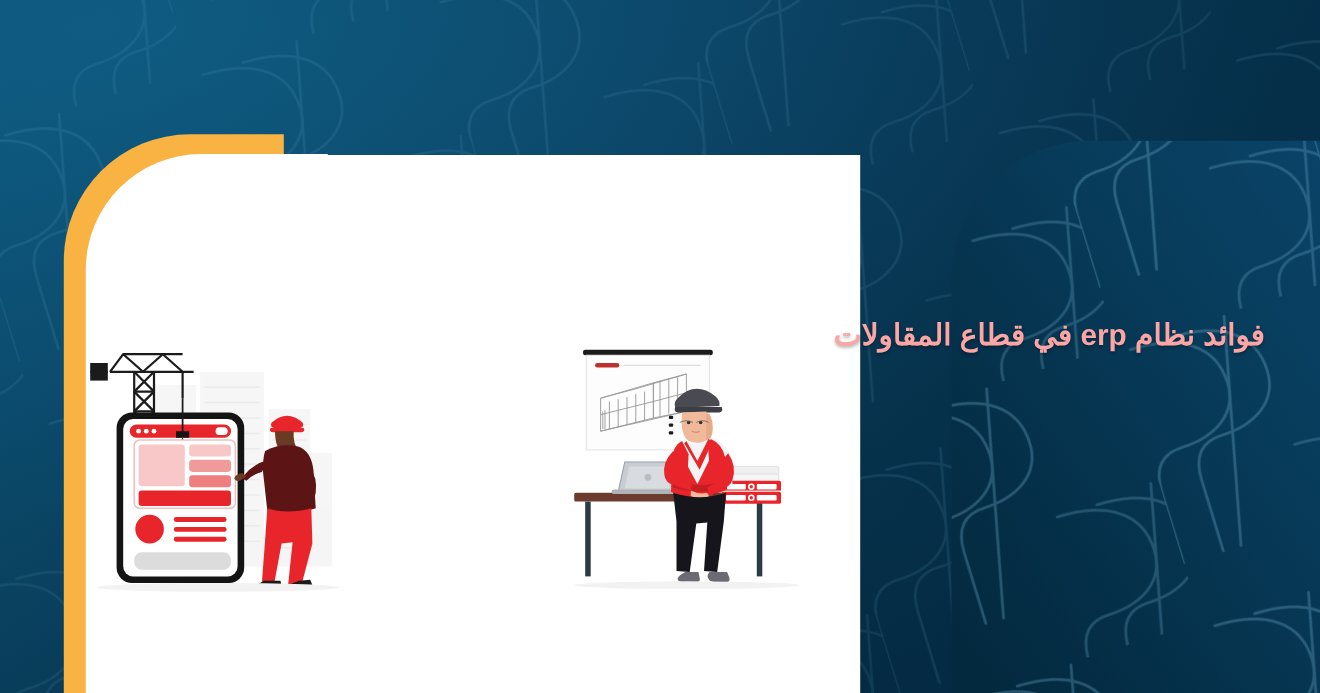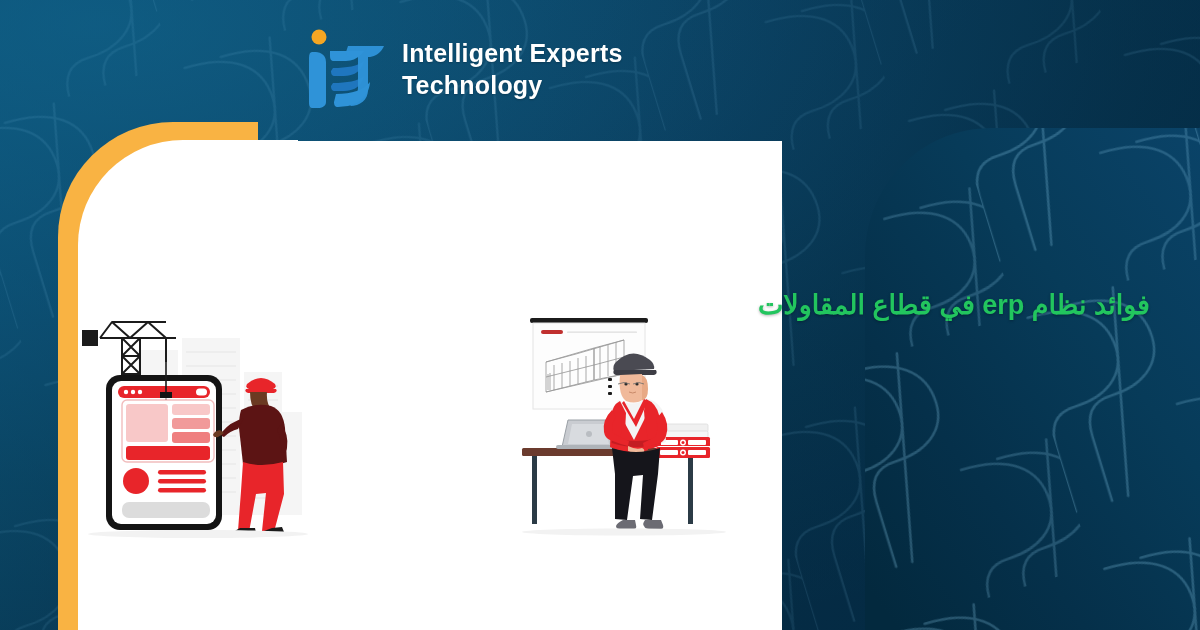--- a/index.html
+++ b/index.html
@@ -83,21 +83,21 @@
   .panel-shape svg { display:block; width:100%; height:100%; }
 
   
   .headline {
     position:absolute;
     right:50px; top:286px;
     width:620px;
     z-index:9;
     text-align:right;
     direction:rtl;
-    color:#22c55e;
+    color:#fca5a5;
     font-size:27px;
     font-weight:700;
     letter-spacing:0;
     line-height:1.45;
     text-shadow:0 1px 3px rgba(0,0,0,.30);
   }
 
   
   .illus-left {
     position:absolute; left:78px; top:300px;
@@ -129,36 +129,20 @@
         </g>
         <pattern id="wmpat" x="0" y="0" width="215" height="250" patternUnits="userSpaceOnUse" patternTransform="rotate(-17) scale(1.05)">
           <use href="#wm" x="0" y="0" opacity="0.30"></use>
           <use href="#wm" x="112" y="120" opacity="0.26"></use>
         </pattern>
       </defs>
       <rect x="-200" y="-200" width="2000" height="1400" fill="url(#wmpat)"></rect>
     </svg>
   </div>
 
-  <div class="logo-block">
-    <svg class="logo-mark" viewBox="0 0 86 82" xmlns="http://www.w3.org/2000/svg">
-      <circle cx="19" cy="9" r="7.5" fill="#f5a623"></circle>
-
-      <path d="M12 24 C 12 24, 26 22, 26 34 L 26 74 C 26 78, 22 80, 18 80 L 13 80 C 10 80, 9 78, 9 74 L 9 30 C 9 26, 10 24, 12 24 Z" fill="#2f93d8"></path>
-
-      <path d="M30 23 L 64 23 C 64 23, 58 33, 46 33 L 34 33 C 31 33, 30 31, 30 28 Z" fill="#2f93d8"></path>
-      <path d="M33 40 C 47 40, 58 38, 64 33 C 64 33, 62 48, 44 48 L 35 48 C 32 48, 31 46, 31 43 Z" fill="#1f76be"></path>
-      <path d="M33 55 C 47 55, 58 53, 64 48 C 64 48, 62 63, 44 63 L 35 63 C 32 63, 31 61, 31 58 Z" fill="#1f76be"></path>
-
-      <path d="M48 18 L 84 18 C 84 18, 80 29, 68 29 L 68 62 C 68 72, 60 78, 50 78 C 50 78, 58 70, 58 60 L 58 29 L 50 29 C 47 29, 46 27, 46 24 Z" fill="#2f93d8" opacity=".96"></path>
-      <path d="M36 66 C 52 66, 64 62, 70 54 C 70 54, 70 74, 48 78 L 38 79 C 35 79, 34 77, 34 74 Z" fill="#2f93d8"></path>
-    </svg>
-    <div class="logo-text">Intelligent  Experts
-Technology</div>
-  </div>
 
   <div class="card-accent"></div>
   <div class="card-accent-cut"></div>
   <div class="card-white"></div>
 
   <div class="panel-shape">
     <svg viewBox="0 0 500 504" preserveAspectRatio="none" xmlns="http://www.w3.org/2000/svg">
       <defs>
         <linearGradient id="pg" x1="1" y1="0" x2="0.1" y2="1">
           <stop offset="0%" stop-color="#0a4368"></stop>

